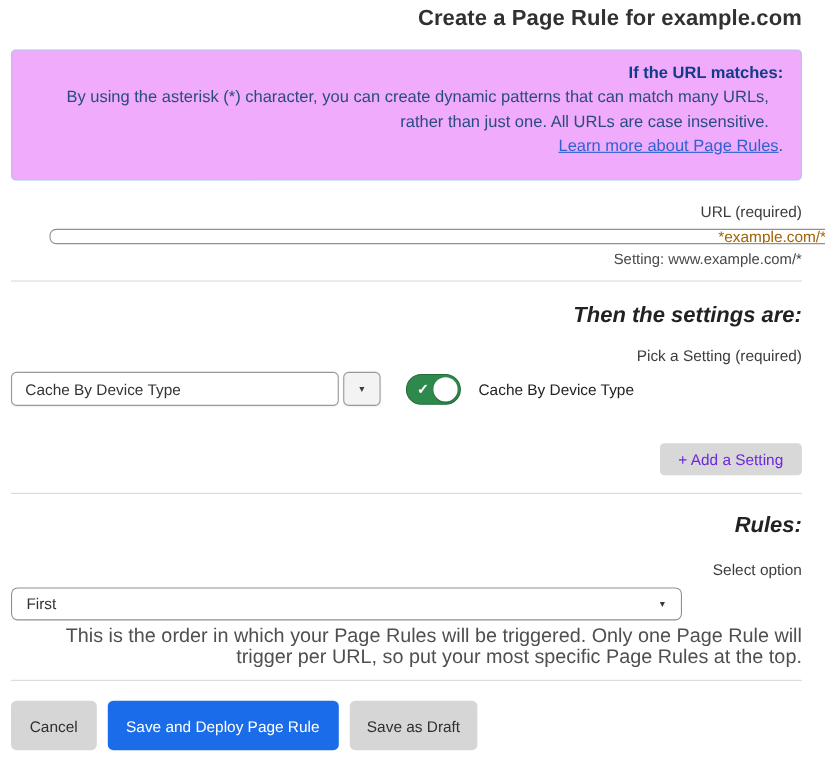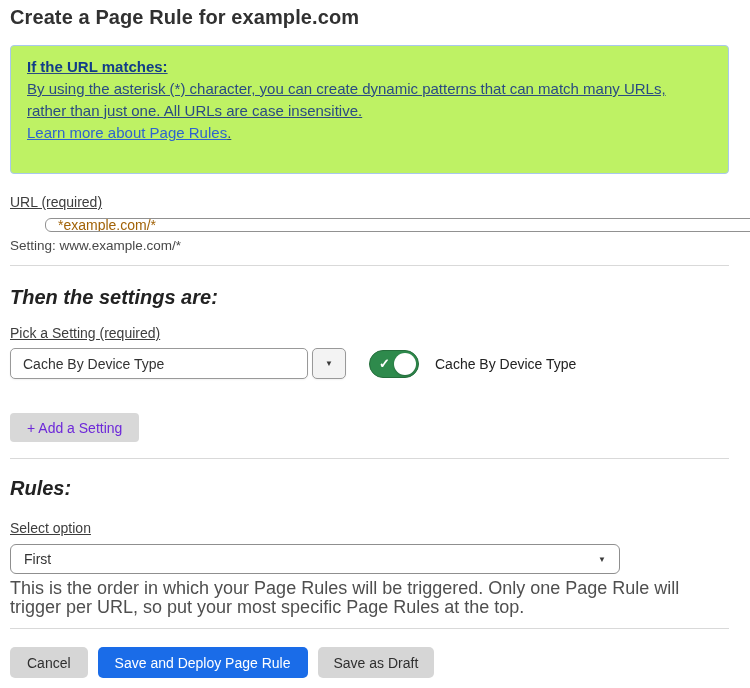--- a/index.html
+++ b/index.html
@@ -1,62 +1,60 @@
 <!DOCTYPE html>
 <html><head>
 <meta charset="utf-8">
 <style>
-  * { margin: 0; padding: 0; box-sizing: border-box; }
+  * { margin: 0; padding: 0; box-sizing: border-box; text-align: right; }
   html, body {
     width: 750px; height: 688px;
     background: #ffffff;
     font-family: "Liberation Sans", sans-serif;
     color: #333;
     overflow: hidden;
   }
   .content { padding: 6px 21px 0 10px; }
 
   .page-title {
     font-size: 20px;
     font-weight: bold;
     color: #313131;
     letter-spacing: 0.1px;
   }
 
   
   .info-box {
     margin-top: 16px;
-    background: #bef264;
+    background: #f0abfc;
     border: 1px solid #a9c8ed;
     border-radius: 4px;
-    padding: 10px 16px 29px 16px;
+    padding: 10px 16px 19px 16px;
     font-size: 15px;
     line-height: 22px;
     color: #2a4b82;
-    text-decoration: underline;
   }
   .info-box .info-heading {
     font-weight: bold;
     color: #11securi3c88;
     color: #113c88;
   }
   .info-box .info-body { max-width: 672px; }
   .info-box a.info-link {
     color: #2e63cf;
     text-decoration: underline;
     cursor: pointer;
   }
   .info-box .info-link-suffix { color: #2a4b82; }
 
   
   .field-label {
     margin-top: 20px;
     font-size: 14px;
     color: #3d3d3d;
-    text-decoration: underline;
   }
   .text-input {
     display: block;
     margin-top: 8px;
     width: 719px;
     height: 14px;
     border: 1px solid #919191;
     border-radius: 6px;
     padding: 0 12px;
     font-size: 14px;
@@ -157,21 +155,21 @@
     box-shadow: 0 1px 2px rgba(0,0,0,0.25);
   }
   .toggle-label {
     margin-left: 16px;
     font-size: 14px;
     color: #222;
   }
 
   
   .btn {
-    height: 31px;
+    height: 45px;
     border: none;
     border-radius: 5px;
     font-size: 14px;
     font-family: "Liberation Sans", sans-serif;
     cursor: pointer;
     display: inline-flex;
     align-items: center;
     justify-content: center;
   }
   .btn-gray {

